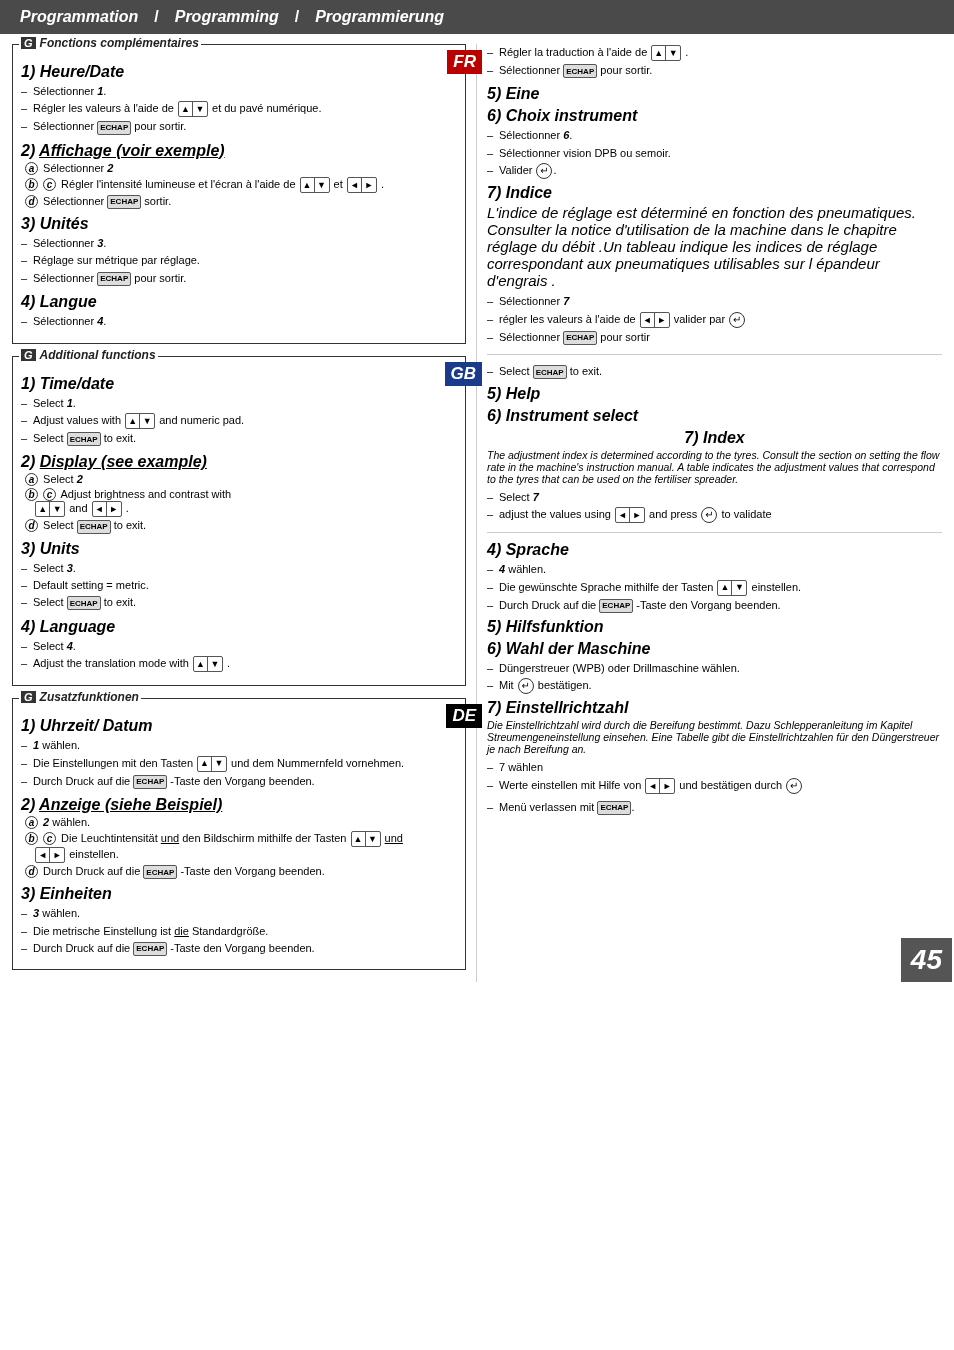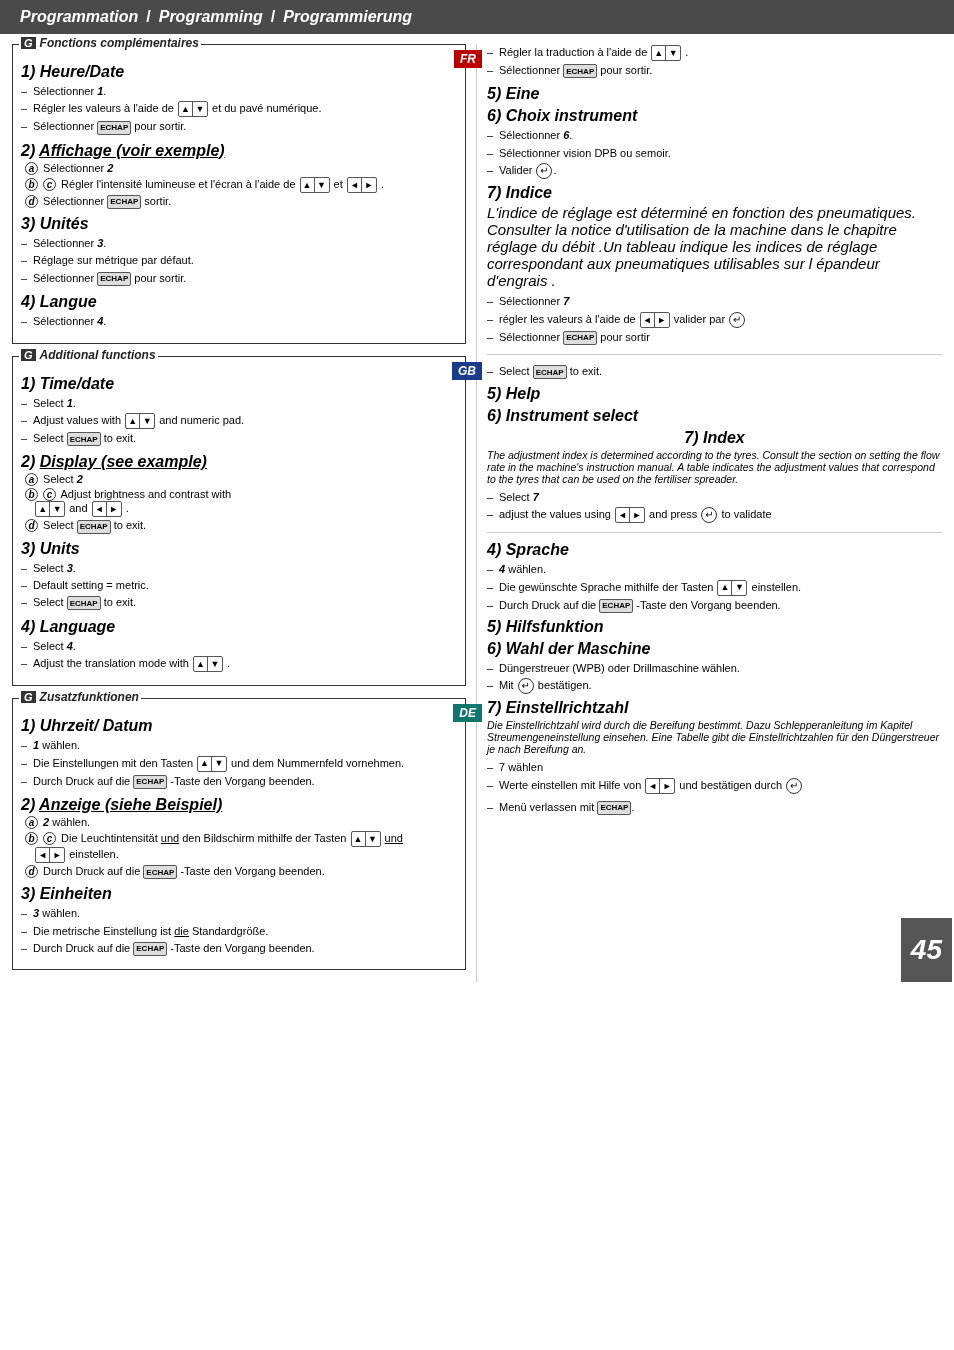--- a/index.html
+++ b/index.html
@@ -11,21 +11,21 @@
       min-height: 1350px;
       position: relative;
       overflow: hidden;
     }
 
     
     .header {
       background: #4a4a4a;
       padding: 8px 20px;
       display: flex;
-      gap: 8px;
+      gap: 16px;
     }
     .header-title {
       color: #fff;
       font-style: italic;
       font-weight: bold;
       font-size: 16px;
     }
     .header-sep {
       color: #fff;
       font-size: 16px;
@@ -165,29 +165,29 @@
     }
 
     .page-wrapper {
       position: relative;
     }
 
     .lang-tab {
       display: inline-block;
       font-style: italic;
       font-weight: bold;
-      font-size: 12px;
+      font-size: 17px;
       padding: 2px 6px;
       margin: 4px 0;
       color: #fff;
     }
 
     .tab-fr { background: #b00; }
     .tab-gb { background: #1a3a8c; }
-    .tab-de { background: #0f766e; }
+    .tab-de { background: #000000; }
   </style>
 </head>
 <body>
 
 <div class="page-wrapper">
 
   <div class="header">
     <span class="header-title">Programmation</span>
     <span class="header-sep">/</span>
     <span class="header-title">Programming</span>
@@ -239,21 +239,21 @@
               </div>
               <div style="padding-left:4px; margin-top:2px;">
                 <span class="circle-label">d</span> Sélectionner <span class="echap-btn">ECHAP</span> sortir.
               </div>
             </div>
 
             <div class="sub-section">
               <div class="sub-section-title"><span style="font-style:italic;">3)</span> <span style="font-style:italic; font-weight:bold;">Unités</span></div>
               <ul class="item-list">
                 <li>Sélectionner <span class="bold-num">3</span>.</li>
-                <li>Réglage sur métrique par défaut.</li>
+                <li>Réglage sur métrique par réglage.</li>
                 <li>Sélectionner <span class="echap-btn">ECHAP</span> pour sortir.</li>
               </ul>
             </div>
 
             <div class="sub-section">
               <div class="sub-section-title"><span style="font-style:italic;">4)</span> <span style="font-style:italic; font-weight:bold;">Langue</span></div>
               <ul class="item-list">
                 <li>Sélectionner <span class="bold-num">4</span>.</li>
               </ul>
             </div>
@@ -452,18 +452,18 @@
         <ul class="item-list">
           <li>7 wählen</li>
           <li>Werte einstellen mit Hilfe von <span class="arrow-group">
                 <span>◄</span>
                 <span>►</span>
               </span> und bestätigen durch <span class="enter-btn">↵</span></li>
           <li style="margin-top:4px;">Menü verlassen mit <span class="echap-btn">ECHAP</span>.</li>
         </ul>
       </div>
 
-      <div style="position:absolute; bottom:0; right:-10px; background:#555; color:#fff; font-size:28px; font-weight:bold; padding:16px 10px; font-style:italic;">45</div>
+      <div style="position:absolute; bottom:0; right:-10px; background:#555; color:#fff; font-size:28px; font-weight:bold; padding:6px 10px; font-style:italic;">45</div>
 
     </div>
 
   </div>
 </div>
 
 </body></html>

